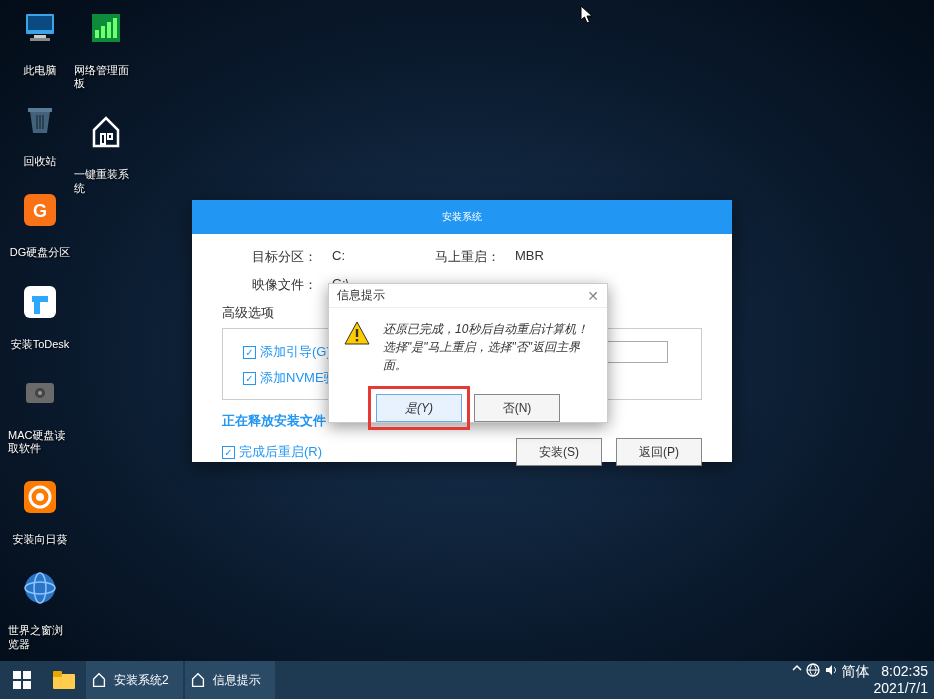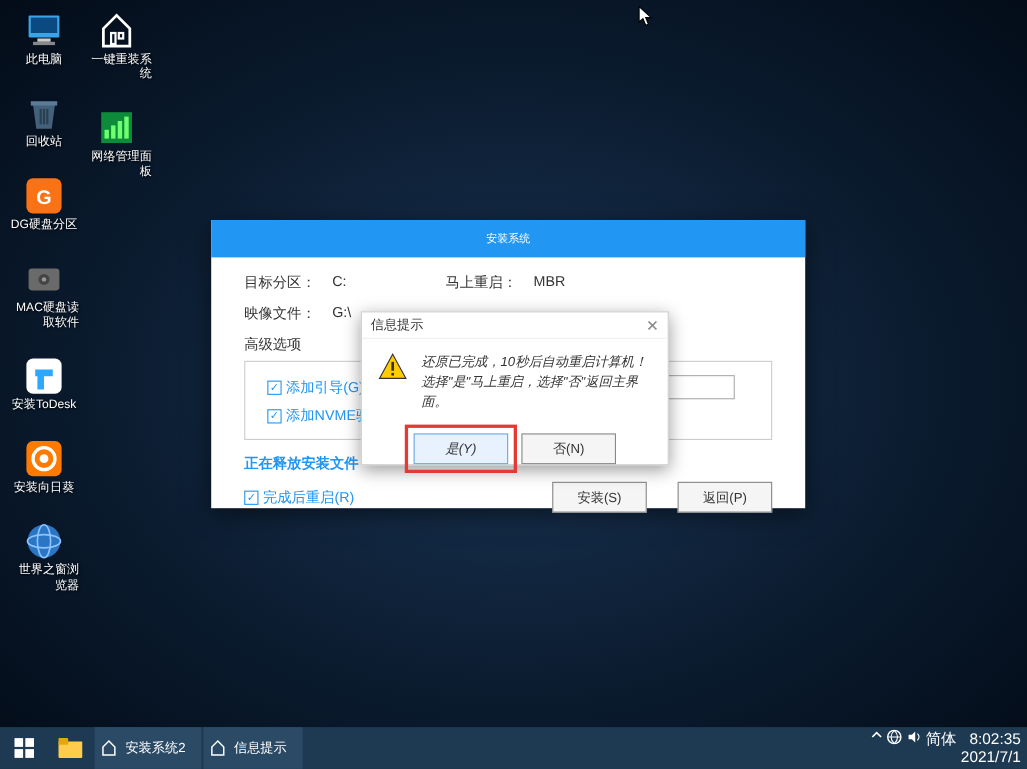--- a/index.html
+++ b/index.html
@@ -9,34 +9,34 @@
   position: relative; overflow: hidden; color: #fff;
 }
 
 
 .desktop { position: absolute; top: 8px; left: 8px; }
 .icon-col { display: flex; flex-direction: column; gap: 22px; position: absolute; }
 .col1 { left: 0; }
 .col2 { left: 66px; }
 .desktop-icon { width: 64px; display: flex; flex-direction: column; align-items: center; cursor: pointer; }
 .desktop-icon .glyph { width: 40px; height: 40px; display: flex; align-items: center; justify-content: center; }
-.desktop-icon .label { font-size: 11px; text-align: right; margin-top: 0; text-shadow: 1px 1px 2px #000; line-height: 1.2; }
+.desktop-icon .label { font-size: 11px; text-align: left; margin-top: 16px; text-shadow: 1px 1px 2px #000; line-height: 1.2; }
 
 
 .installer {
   position: absolute; left: 192px; top: 200px; width: 540px; height: 262px;
   background: #fff; box-shadow: 0 5px 20px rgba(0,0,0,.5);
 }
 .installer-title {
   background: #2196f3; color: #fff; height: 34px; display: flex; align-items: center; justify-content: center;
   font-size: 10px;
 }
 .installer-body { padding: 14px 30px; color: #333; font-size: 13px; }
 .row { margin-bottom: 10px; display: flex; }
-.row .lbl { width: 80px; }
+.row .lbl { width: 80px; margin-left: 30px; }
 .row .val { }
 .section-label { font-size: 13px; margin: 6px 0; }
 .chkrow { margin: 6px 0 6px 10px; color: #2196f3; font-size: 13px; display: flex; align-items: center; gap: 4px; }
 .chkbox { width: 13px; height: 13px; border: 1px solid #2196f3; display: inline-flex; align-items: center; justify-content: center; font-size: 10px; color: #2196f3; }
 .dropdown-stub { width: 130px; height: 22px; border: 1px solid #aaa; margin-left: 200px; background: #fff; }
 .progress-label { color: #2196f3; font-size: 13px; margin-top: 12px; font-weight: bold; }
 .bottom-row { display: flex; align-items: center; margin-top: 8px; gap: 20px; }
 .btn { width: 86px; height: 28px; border: 1px solid #888; background: #f5f5f5; color: #333; font-size: 12px; display: inline-flex; align-items: center; justify-content: center; cursor: pointer; }
 
 
@@ -105,80 +105,80 @@
         <svg width="40" height="40" viewBox="0 0 40 40">
             <rect x="4" y="4" width="32" height="32" rx="6" fill="#f97316"></rect>
             <text x="20" y="27" text-anchor="middle" font-size="18" font-weight="bold" fill="#fff">G</text>
           </svg>
       </div>
       <div class="label">DG硬盘分区</div>
     </div>
     <div class="desktop-icon">
       <div class="glyph">
         <svg width="40" height="40" viewBox="0 0 40 40">
+            <rect x="4" y="4" width="32" height="32" rx="6" fill="#fff"></rect>
+            <path d="M12 14 L28 14 L28 20 L20 20 L20 32 L14 32 L14 20 L12 20 Z" fill="#2da8ff"></path>
+          </svg>
+      </div>
+      <div class="label">安装ToDesk</div>
+    </div>
+    <div class="desktop-icon">
+      <div class="glyph">
+        <svg width="40" height="40" viewBox="0 0 40 40">
             <rect x="6" y="10" width="28" height="20" rx="3" fill="#6a6a6a"></rect>
             <circle cx="20" cy="20" r="5" fill="#444"></circle>
             <circle cx="20" cy="20" r="2" fill="#999"></circle>
           </svg>
       </div>
       <div class="label">MAC硬盘读取软件</div>
     </div>
     <div class="desktop-icon">
       <div class="glyph">
         <svg width="40" height="40" viewBox="0 0 40 40">
-            <rect x="4" y="4" width="32" height="32" rx="6" fill="#fff"></rect>
-            <path d="M12 14 L28 14 L28 20 L20 20 L20 32 L14 32 L14 20 L12 20 Z" fill="#2da8ff"></path>
-          </svg>
-      </div>
-      <div class="label">安装ToDesk</div>
-    </div>
-    <div class="desktop-icon">
-      <div class="glyph">
-        <svg width="40" height="40" viewBox="0 0 40 40">
             <rect x="4" y="4" width="32" height="32" rx="6" fill="#ff7a00"></rect>
             <circle cx="20" cy="20" r="10" fill="none" stroke="#fff" stroke-width="3"></circle>
             <circle cx="20" cy="20" r="4" fill="#fff"></circle>
           </svg>
       </div>
       <div class="label">安装向日葵</div>
     </div>
     <div class="desktop-icon">
       <div class="glyph">
         <svg width="40" height="40" viewBox="0 0 40 40">
             <circle cx="20" cy="20" r="15" fill="#2a76c5"></circle>
             <ellipse cx="20" cy="20" rx="15" ry="6" fill="none" stroke="#8ec3ff" stroke-width="1.5"></ellipse>
             <ellipse cx="20" cy="20" rx="6" ry="15" fill="none" stroke="#8ec3ff" stroke-width="1.5"></ellipse>
           </svg>
       </div>
       <div class="label">世界之窗浏览器</div>
     </div>
   </div>
 
   <div class="icon-col col2">
-    <div class="desktop-icon">
-      <div class="glyph">
-        <svg width="40" height="40" viewBox="0 0 40 40">
-            <path d="M8 18 L20 6 L32 18 L32 34 L8 34 Z" fill="none" stroke="#fff" stroke-width="2.5"></path>
-            <rect x="15" y="22" width="4" height="10" fill="none" stroke="#fff" stroke-width="2"></rect>
-            <rect x="22" y="22" width="4" height="5" fill="none" stroke="#fff" stroke-width="2"></rect>
-          </svg>
-      </div>
-      <div class="label">一键重装系统</div>
-    </div>
     <div class="desktop-icon">
       <div class="glyph">
         <svg width="40" height="40" viewBox="0 0 40 40">
             <rect x="6" y="6" width="28" height="28" fill="#0d8a3a"></rect>
             <rect x="9" y="22" width="4" height="8" fill="#6eff6e"></rect>
             <rect x="15" y="18" width="4" height="12" fill="#6eff6e"></rect>
             <rect x="21" y="14" width="4" height="16" fill="#6eff6e"></rect>
             <rect x="27" y="10" width="4" height="20" fill="#6eff6e"></rect>
           </svg>
       </div>
       <div class="label">网络管理面板</div>
+    </div>
+    <div class="desktop-icon">
+      <div class="glyph">
+        <svg width="40" height="40" viewBox="0 0 40 40">
+            <path d="M8 18 L20 6 L32 18 L32 34 L8 34 Z" fill="none" stroke="#fff" stroke-width="2.5"></path>
+            <rect x="15" y="22" width="4" height="10" fill="none" stroke="#fff" stroke-width="2"></rect>
+            <rect x="22" y="22" width="4" height="5" fill="none" stroke="#fff" stroke-width="2"></rect>
+          </svg>
+      </div>
+      <div class="label">一键重装系统</div>
     </div>
   </div>
 </div>
 
 <div class="installer">
   <div class="installer-title">安装系统</div>
   <div class="installer-body">
     <div class="row">
       <span class="lbl">目标分区：</span>
       <span class="val">C:</span>
@@ -200,21 +200,21 @@
         <span class="chkbox">✓</span>
           <span>添加NVME驱</span>
       </div>
     </div>
     <div class="progress-label">正在释放安装文件</div>
     <div class="bottom-row">
       <div class="chkrow" style="margin:0">
         <span class="chkbox">✓</span>
           <span>完成后重启(R)</span>
       </div>
-      <div style="margin-left:auto; display:flex; gap:28px;">
+      <div style="margin-left:auto; display:flex; gap:14px;">
         <div class="btn">安装(S)</div>
         <div class="btn">返回(P)</div>
       </div>
     </div>
   </div>
 </div>
 
 <div class="dialog">
   <div class="dialog-title">
     <span>信息提示</span>

